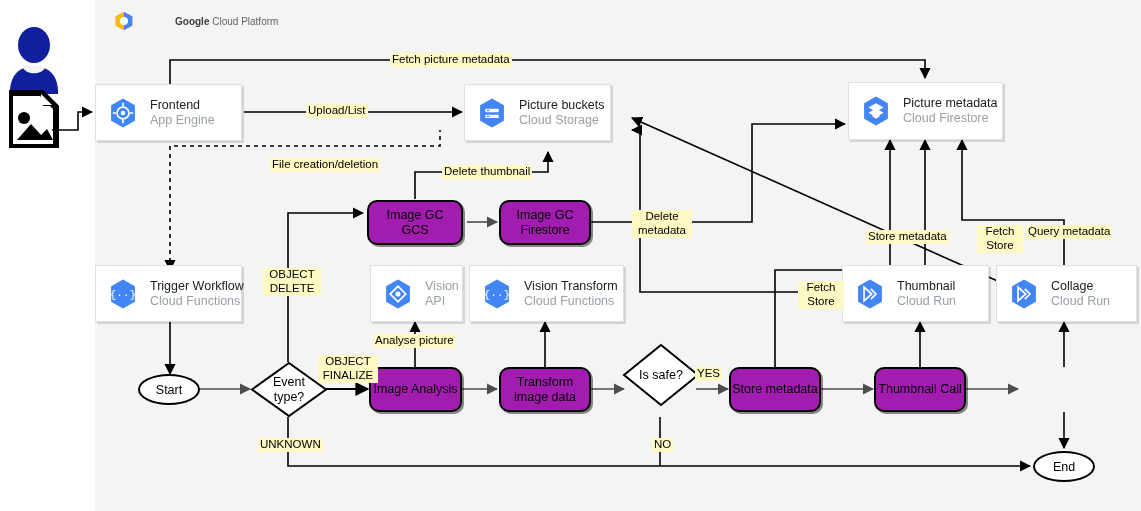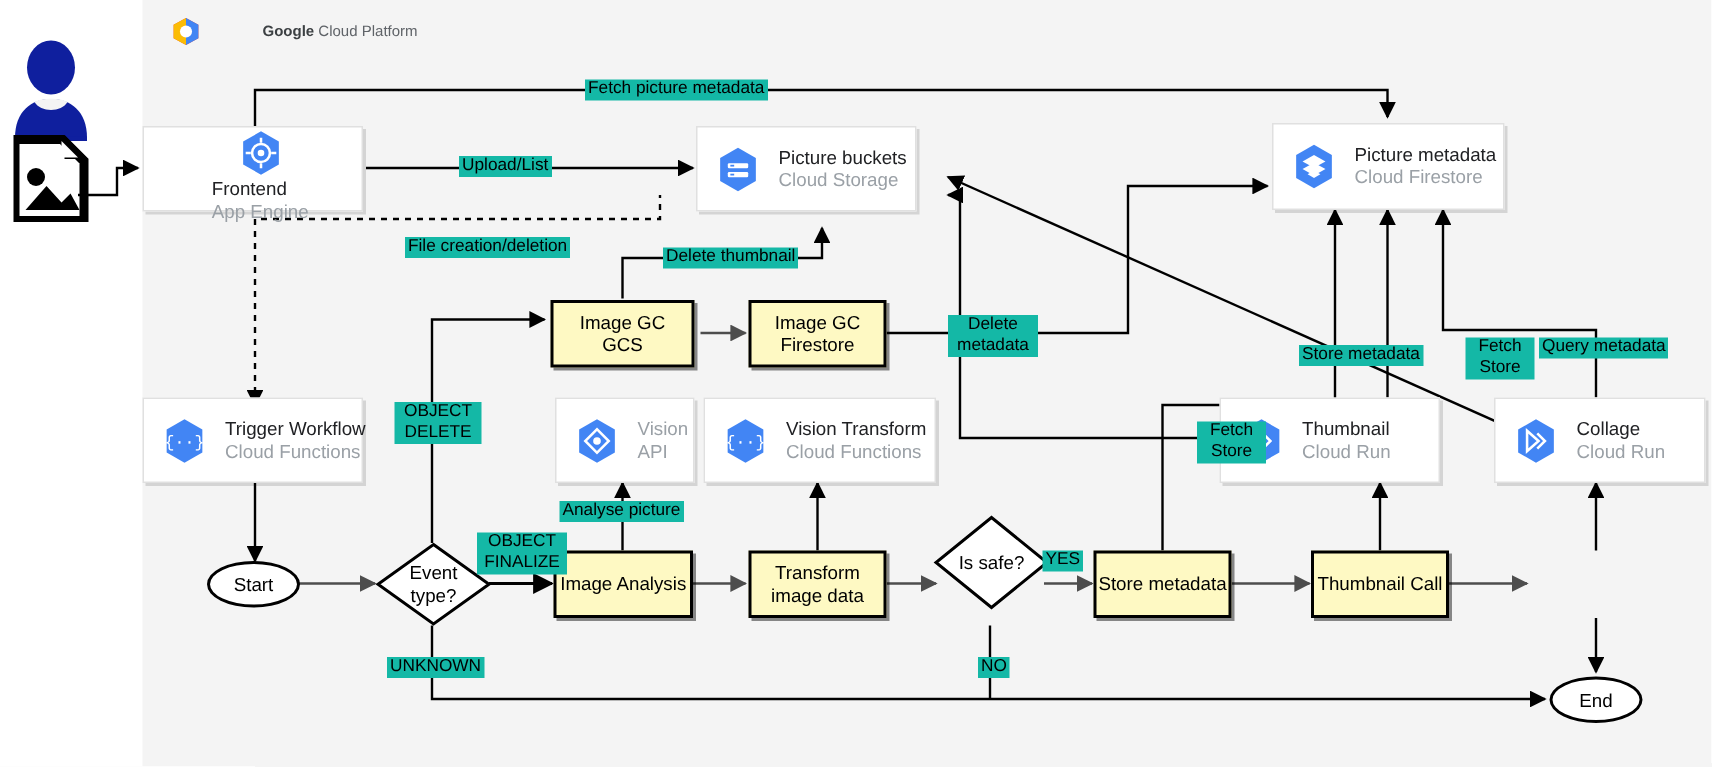--- a/index.html
+++ b/index.html
@@ -15,34 +15,34 @@
         background:#ffffff;border:1px solid #e0e0e0;box-shadow:2px 2px 0 rgba(0,0,0,0.13);z-index:-1;}
   .card.stack:after{content:"";position:absolute;left:12px;top:12px;right:-12px;bottom:-12px;
         background:#ffffff;border:1px solid #e0e0e0;box-shadow:2px 2px 0 rgba(0,0,0,0.13);z-index:-2;}
   .card .cicon{width:34px;height:34px;margin-left:10px;flex:0 0 34px;}
   .card .ctext{margin-left:10px;line-height:1.18;}
   .card .t1{font-size:12.5px;color:#202124;white-space:nowrap;}
   .card .t2{font-size:12.5px;color:#9aa0a6;white-space:nowrap;}
   .card .t1.muted{color:#9aa0a6;}
 
   
-  .proc{position:absolute;background:#fef9c3;border:2px solid #000000;border-radius:0;
+  .proc{position:absolute;background:#a21caf;border:2px solid #000000;border-radius:10px;
         display:flex;align-items:center;justify-content:center;text-align:center;
         font-size:12.5px;color:#000;line-height:1.2;box-sizing:border-box;
         box-shadow:2px 2px 0 rgba(0,0,0,0.45);}
   .term{position:absolute;background:#ffffff;border:2px solid #000000;border-radius:50%;
         display:flex;align-items:center;justify-content:center;font-size:12.5px;color:#000;
         box-sizing:border-box;}
   .diamond-wrap{position:absolute;}
   .diamond-wrap .dlabel{position:absolute;left:0;top:0;width:100%;height:100%;
         display:flex;align-items:center;justify-content:center;text-align:center;
         font-size:12.5px;color:#000;line-height:1.2;}
 
   
-  .elabel{position:absolute;background:#14b8a6;font-size:11.5px;color:#000;
+  .elabel{position:absolute;background:#fef9c3;font-size:11.5px;color:#000;
           line-height:1.2;text-align:center;white-space:nowrap;padding:0 2px;}
   .elabel.two{white-space:normal;}
 
   
   #gcp-header{position:absolute;left:113px;top:10px;display:flex;align-items:center;gap:8px;}
   #gcp-header .htxt{font-size:10px;color:#5f6368;margin-left:32px;}
   #gcp-header .htxt b{color:#3c4043;font-weight:bold;}
 
   
   #actor{position:absolute;left:5px;top:22px;width:70px;height:120px;}
@@ -148,21 +148,21 @@
 
       <path d="M1064 265 L1064 220 L962 220 L962 140" marker-end="url(#ah)"></path>
 
       <path d="M845 292 L640 292 L640 130 L632 130" marker-end="url(#ah)"></path>
 
       <path d="M1040 300 L632 118" marker-end="url(#ah)"></path>
 
     </g>
   </svg>
 
-  <div class="card stack" style="left:95px;top:84px;width:147px;height:57px;flex-direction:column;">
+  <div class="card stack" style="left:95px;top:84px;width:147px;height:57px;">
     <svg class="cicon" viewBox="0 0 40 40">
       <path d="M20 3 L34 11 v18 L20 37 L6 29 V11 z" fill="#4285f4"></path>
       <circle cx="20" cy="20" r="7" fill="none" stroke="#fff" stroke-width="2"></circle>
       <circle cx="20" cy="20" r="2.6" fill="#fff"></circle>
       <path d="M20 8 v4 M20 28 v4 M8 20 h4 M28 20 h4" stroke="#fff" stroke-width="2"></path>
     </svg>
     <div class="ctext">
       <div class="t1">Frontend</div>
       <div class="t2">App Engine</div>
     </div>
@@ -222,21 +222,21 @@
     <svg class="cicon" viewBox="0 0 40 40">
       <path d="M20 3 L34 11 v18 L20 37 L6 29 V11 z" fill="#4285f4"></path>
       <text x="20" y="25" font-size="13" fill="#fff" text-anchor="middle" font-family="Liberation Mono, monospace">{··}</text>
     </svg>
     <div class="ctext">
       <div class="t1">Vision Transform</div>
       <div class="t2">Cloud Functions</div>
     </div>
   </div>
 
-  <div class="card" style="left:813px;top:265px;width:147px;height:57px;align-items:center;">
+  <div class="card" style="left:842px;top:265px;width:147px;height:57px;align-items:center;">
     <svg class="cicon" viewBox="0 0 40 40">
       <path d="M20 3 L34 11 v18 L20 37 L6 29 V11 z" fill="#4285f4"></path>
       <path d="M13 12 L22 20 L13 28 z" fill="none" stroke="#fff" stroke-width="2"></path>
       <path d="M21 14 L27 20 L21 26" fill="none" stroke="#fff" stroke-width="2"></path>
     </svg>
     <div class="ctext">
       <div class="t1">Thumbnail</div>
       <div class="t2">Cloud Run</div>
     </div>
   </div>

